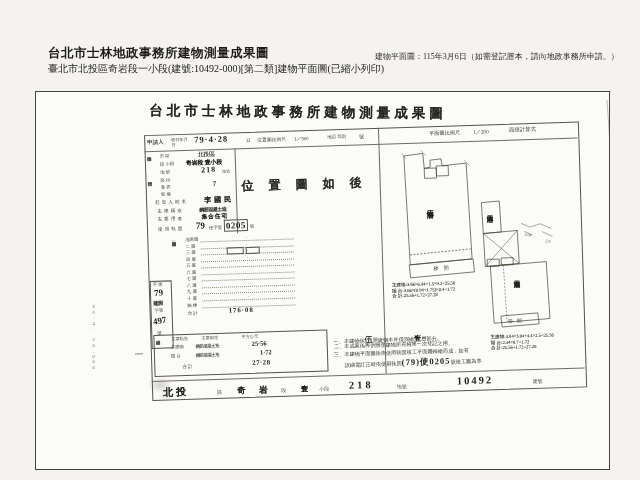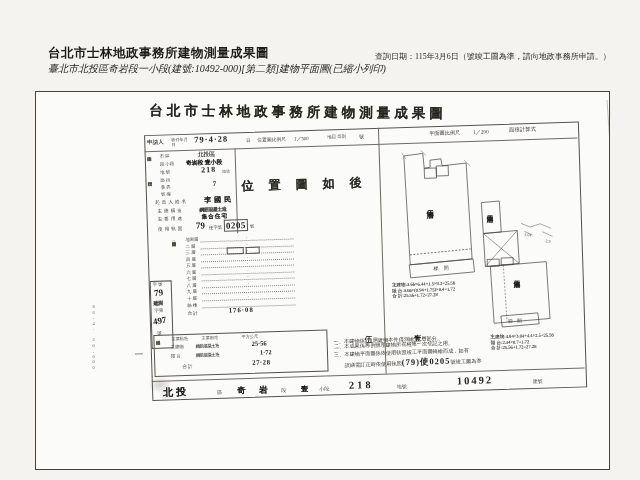--- a/index.html
+++ b/index.html
@@ -18,22 +18,22 @@
   #scan{position:absolute;left:-35px;top:-91px;width:640px;height:480px;
         transform:rotate(-1.8deg);transform-origin:150px 260px;}
   .smud{color:#3f3c33;text-shadow:0 0 1px #666;letter-spacing:-.3px;}
   .calc{font-size:4.6px;line-height:5.6px;color:#44413a;text-shadow:0 0 .5px #777;}
   .note{font-size:5.2px;color:#3a382f;}
 </style>
 </head>
 <body>
 
 <div class="a" style="left:48px;top:45px;font-size:12.5px;font-weight:700;color:#1d1c19;letter-spacing:.5px">台北市士林地政事務所建物測量成果圖</div>
-<div class="a" style="left:375px;top:51px;font-size:8px;color:#2c2b27;">查詢日期：115年3月6日（號竣工圖為準，請向地政事務所申請。）</div>
-<div class="a" style="left:48px;top:62px;font-size:10px;color:#23221e;font-style:italic;">臺北市北投區奇岩段一小段(建號:10492-000)[第二類]建物平面圖(已縮小列印)</div>
+<div class="a" style="left:375px;top:51px;font-size:8px;color:#2c2b27;">建物平面圖：115年3月6日（如需登記謄本，請向地政事務所申請。）</div>
+<div class="a" style="left:48px;top:62px;font-size:10px;color:#23221e;">臺北市北投區奇岩段一小段(建號:10492-000)[第二類]建物平面圖(已縮小列印)</div>
 
 <div id="frame">
 <div id="scan">
 
   <div class="a hand blur" style="left:153px;top:107px;font-size:13.5px;letter-spacing:4px;transform:rotate(2.4deg);color:#26251f">台北市士林地政事務所建物測量成果圖</div>
 
   <div class="box" style="left:147px;top:134px;width:433px;height:264px;border-width:.9px;"></div>
   <div class="hline" style="left:147px;top:150px;width:433px;"></div>
   <div class="hline" style="left:147px;top:380px;width:433px;"></div>
   <div class="vline" style="left:381px;top:134px;height:246px;"></div>

